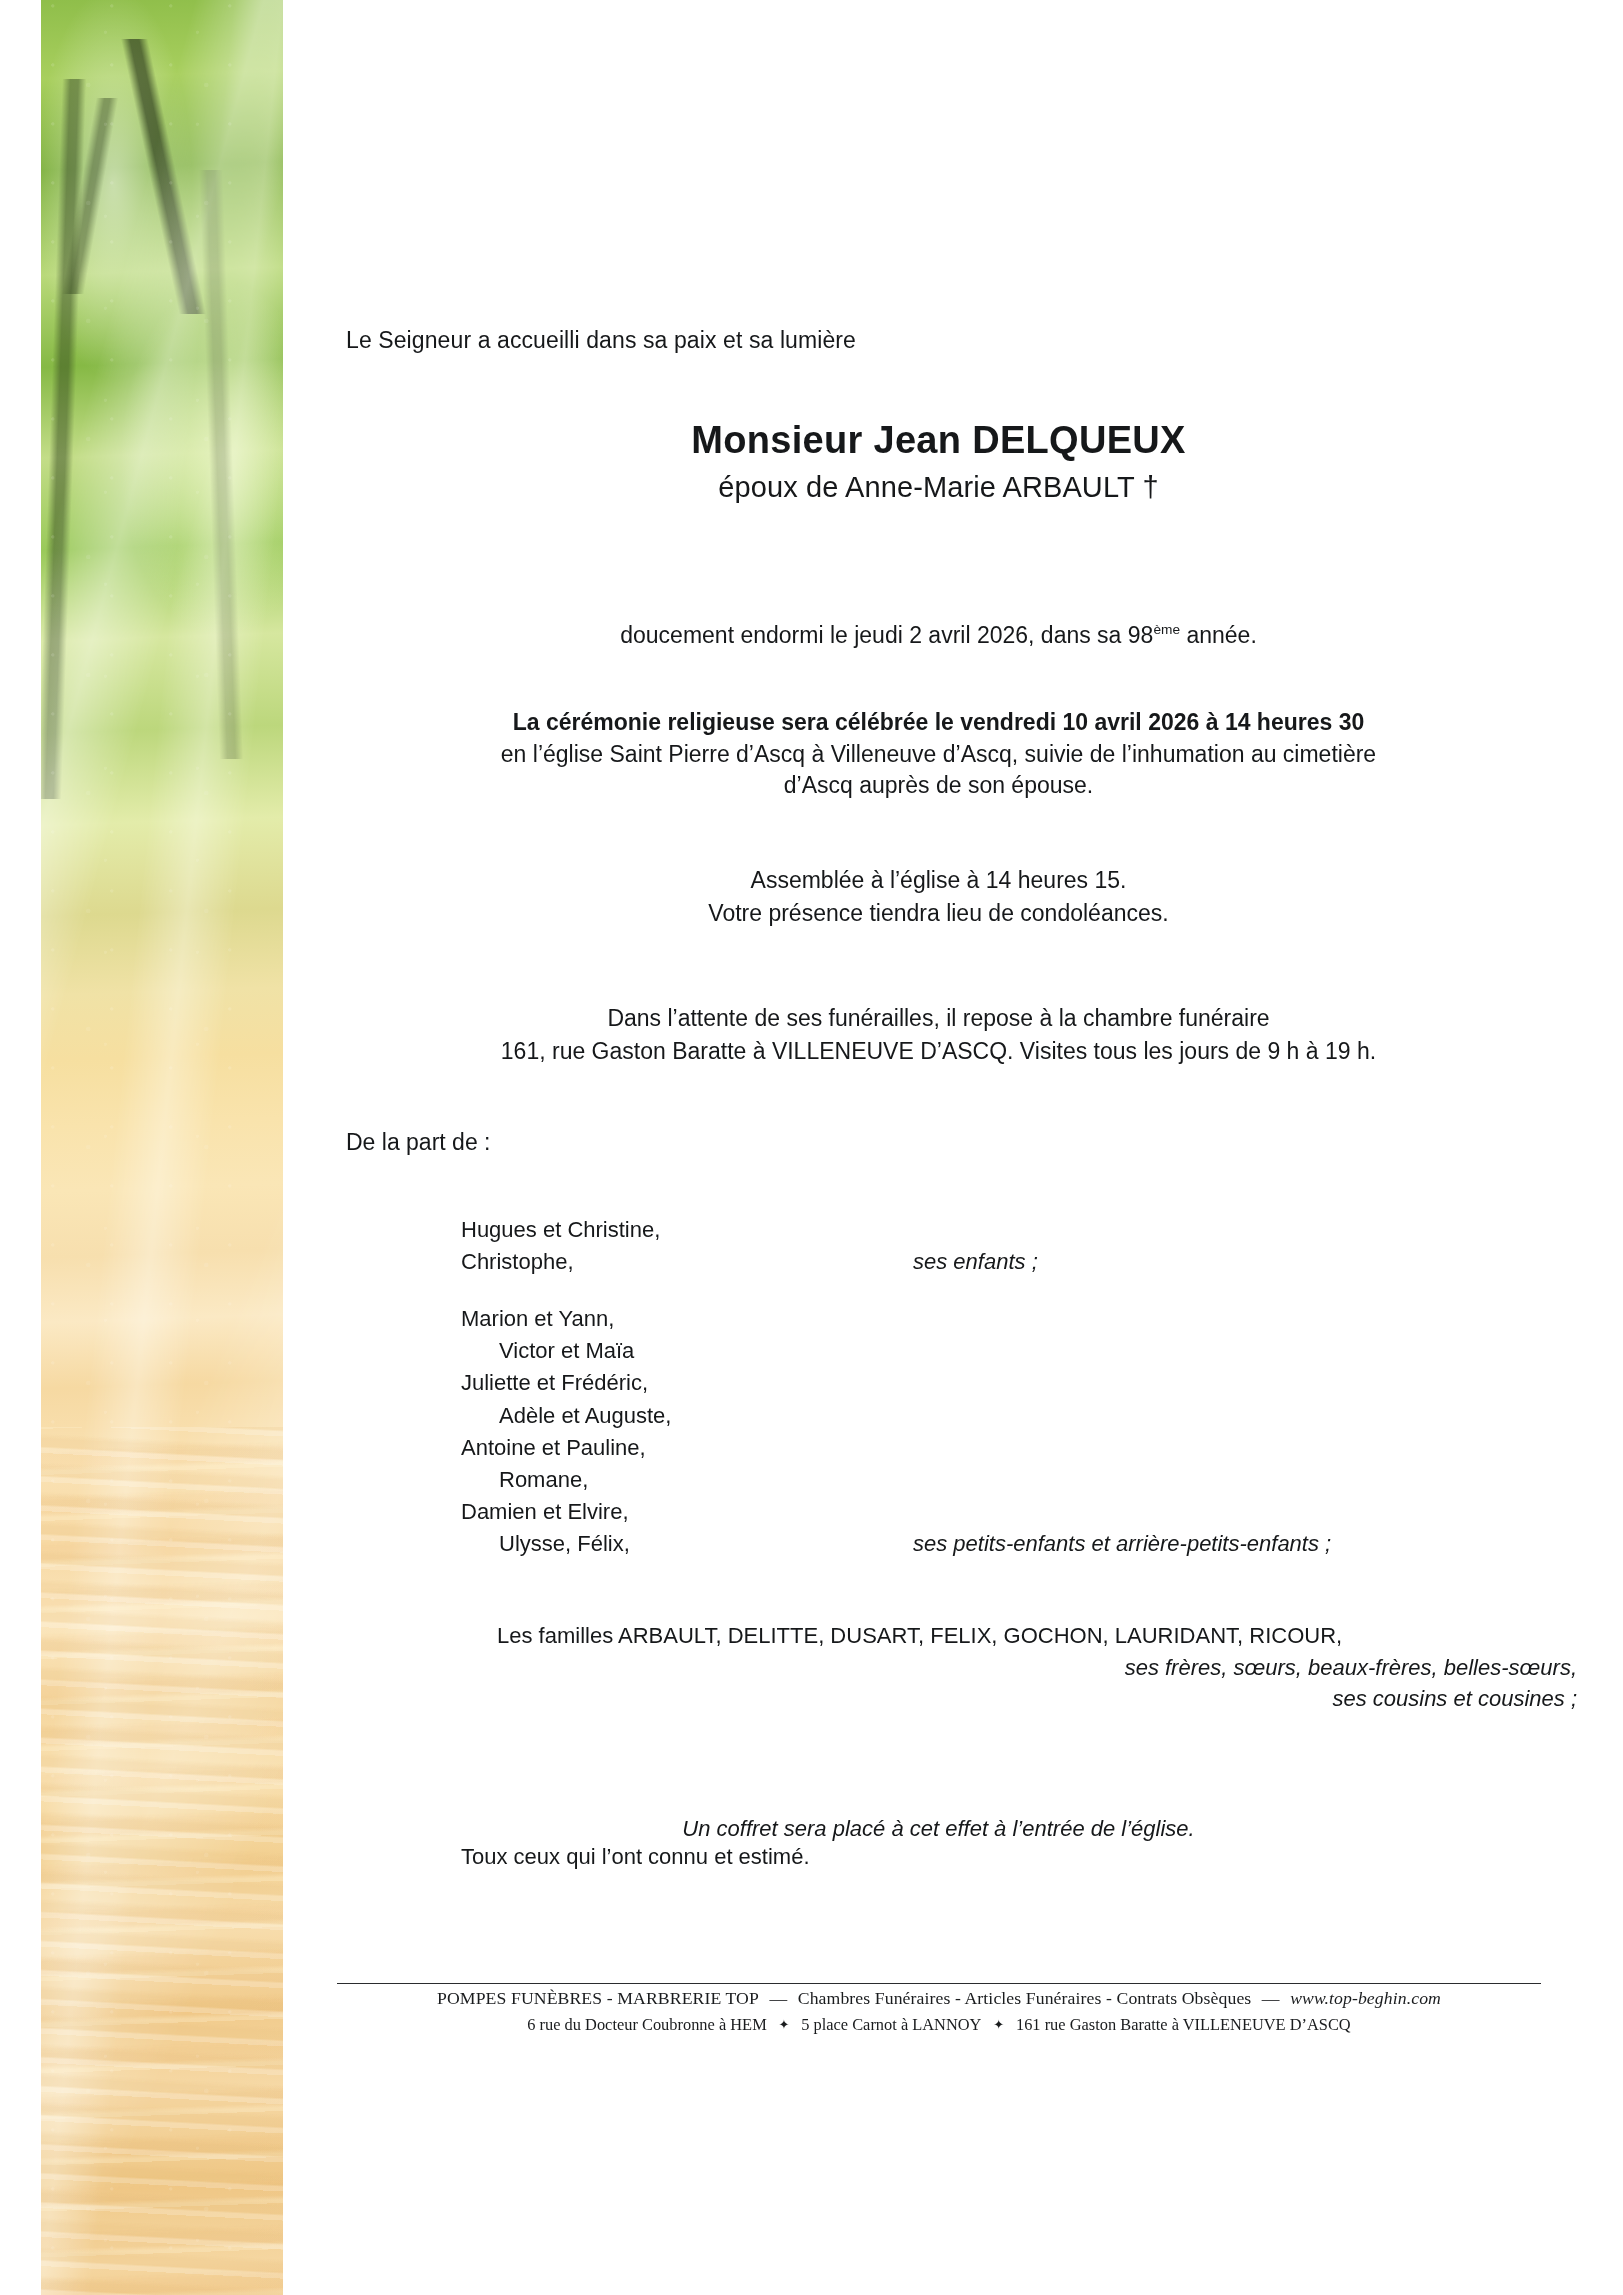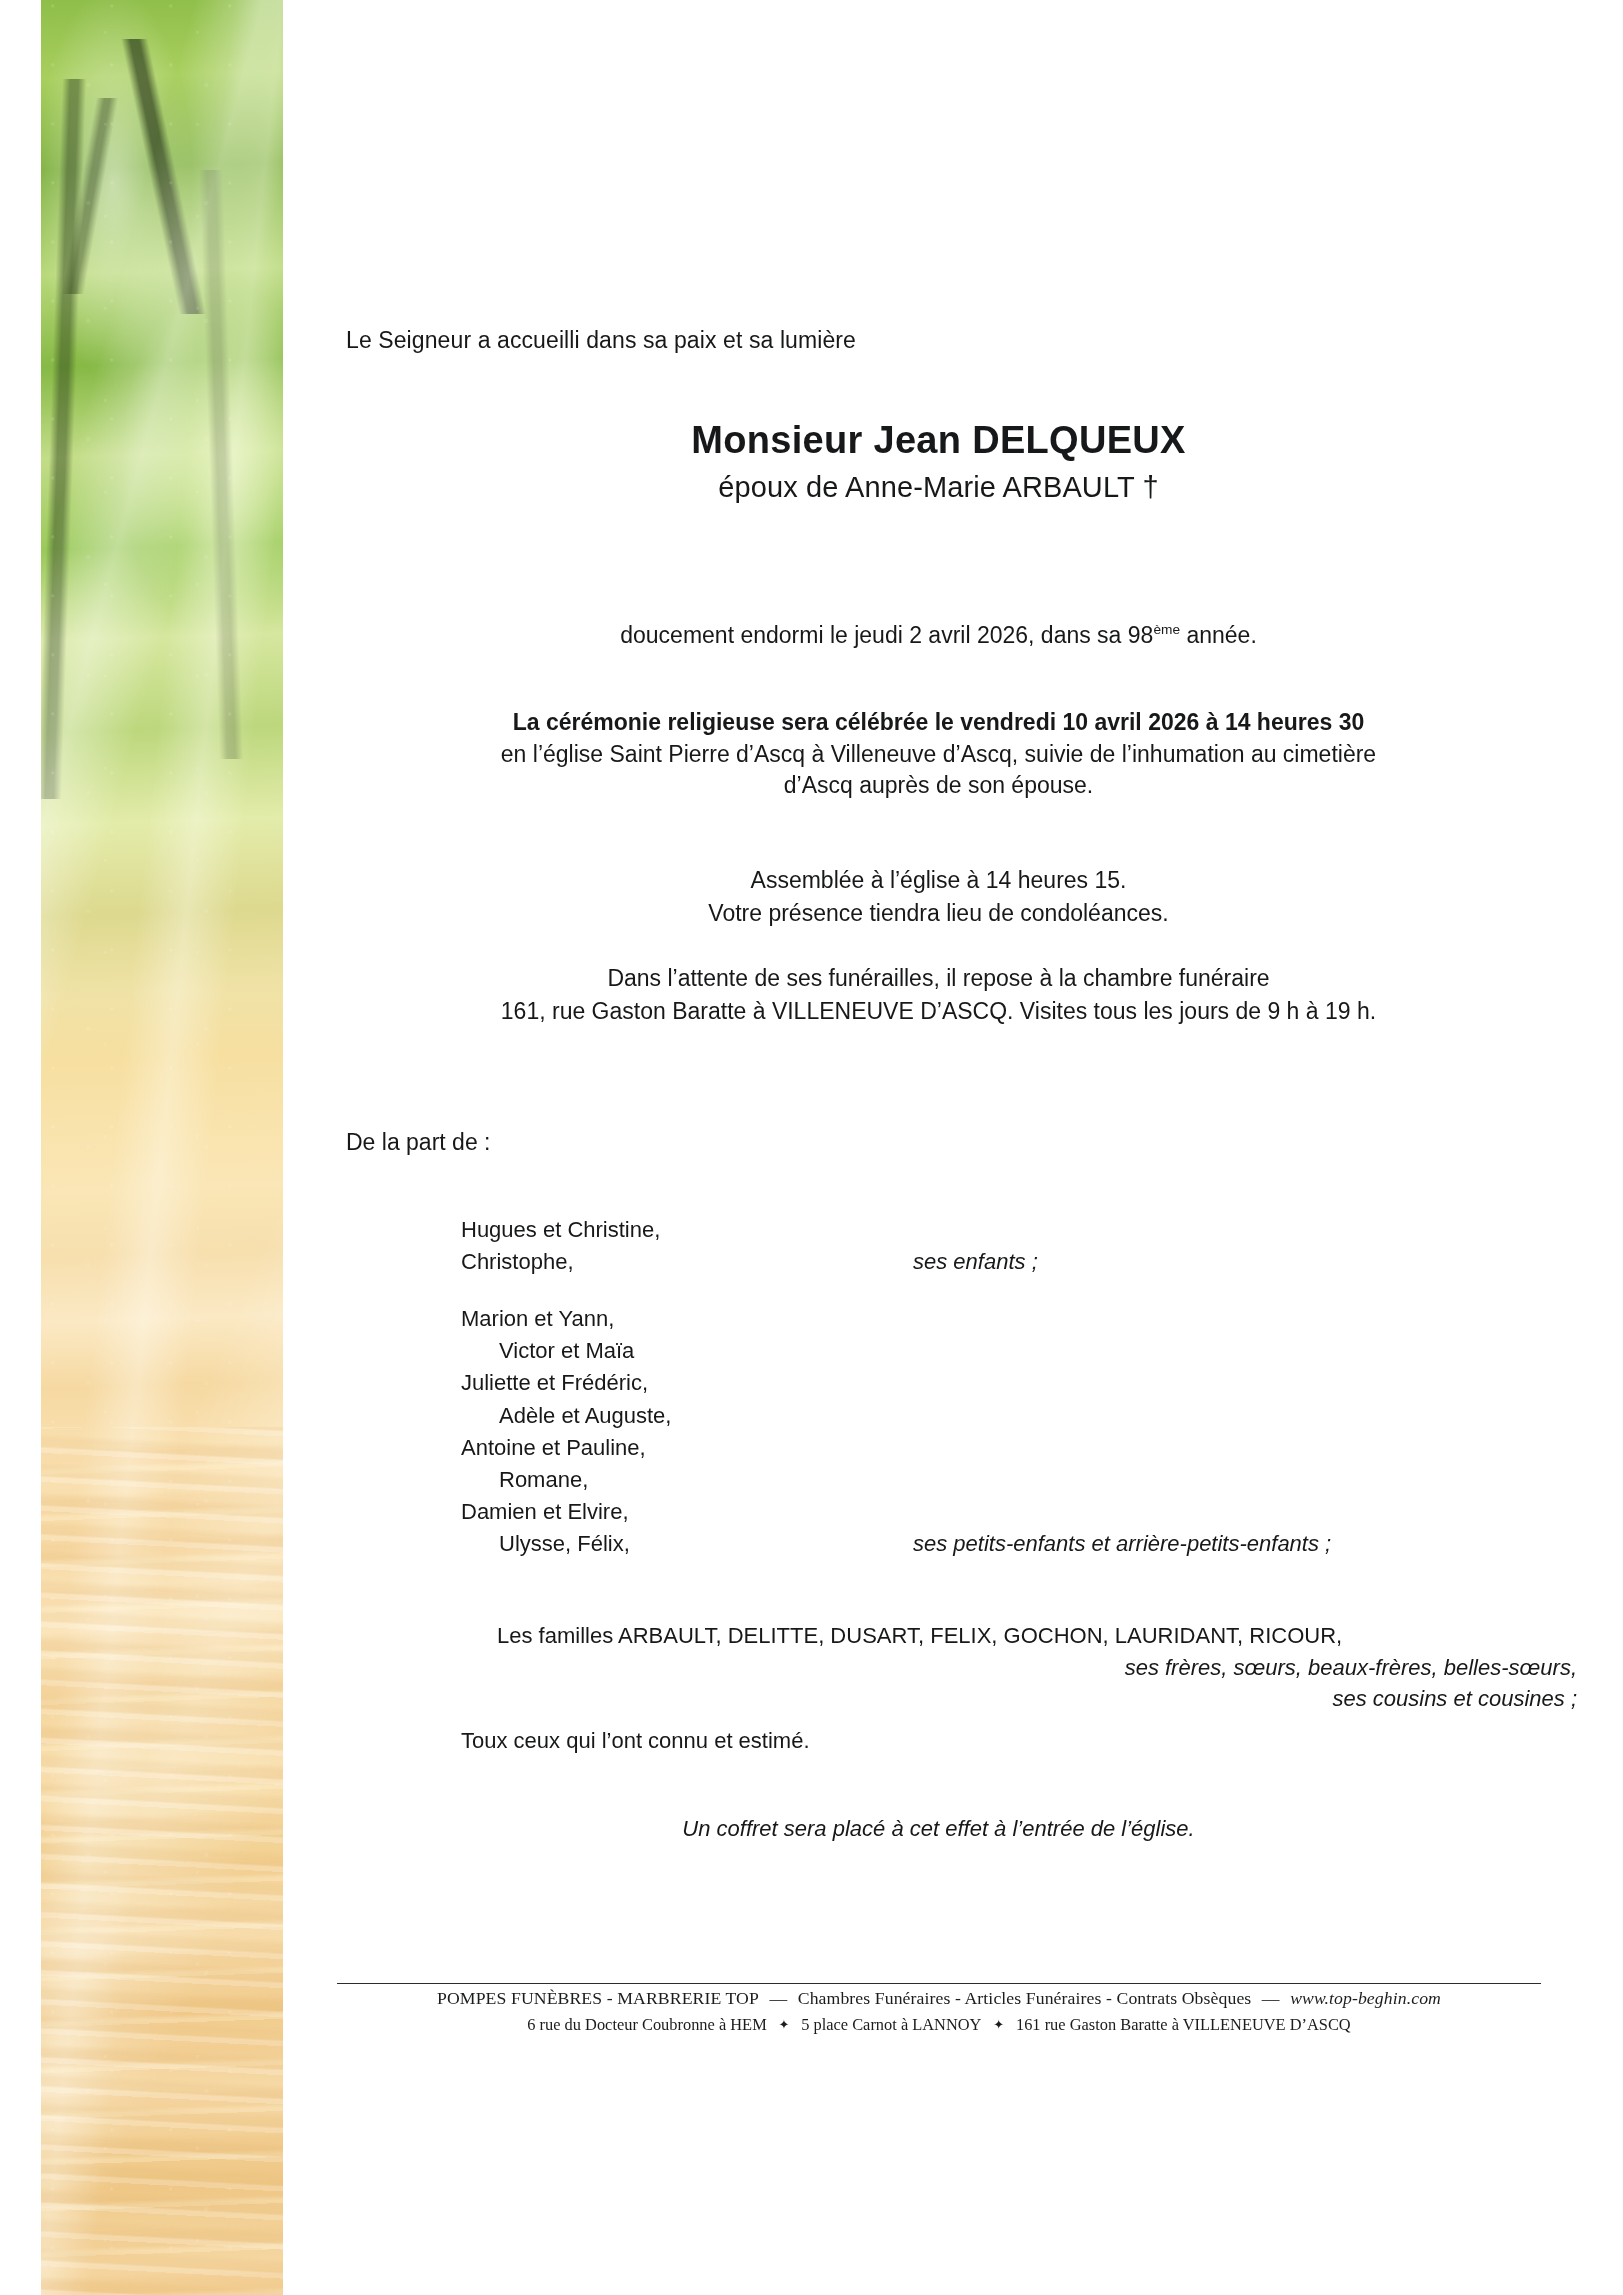--- a/index.html
+++ b/index.html
@@ -184,21 +184,21 @@
     top: 864px;
     left: 63px;
     width: 1185px;
     text-align: center;
     font-size: 23px;
     line-height: 1.42;
   }
 
   .repose {
     position: absolute;
-    top: 962px;
+    top: 1002px;
     left: 63px;
     width: 1185px;
     text-align: center;
     font-size: 23px;
     line-height: 1.42;
   }
 
   .from-label {
     position: absolute;
     top: 1129px;
@@ -236,21 +236,21 @@
     margin-left: 36px;
   }
   .families-line .roles {
     font-style: italic;
     text-align: right;
     display: block;
   }
 
   .all-those {
     position: absolute;
-    top: 1728px;
+    top: 1844px;
     left: 178px;
     font-size: 22px;
   }
 
   .flowers {
     position: absolute;
     top: 1813px;
     left: 63px;
     width: 1185px;
     text-align: center;

